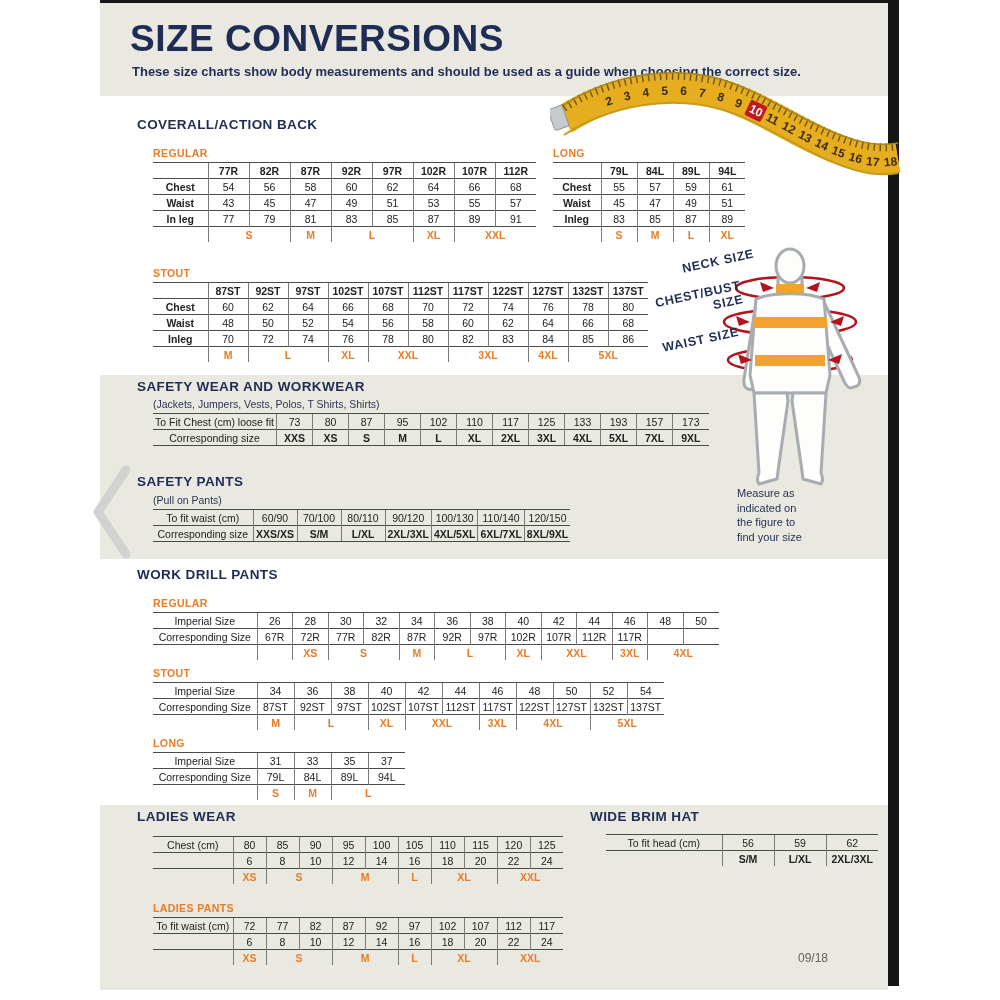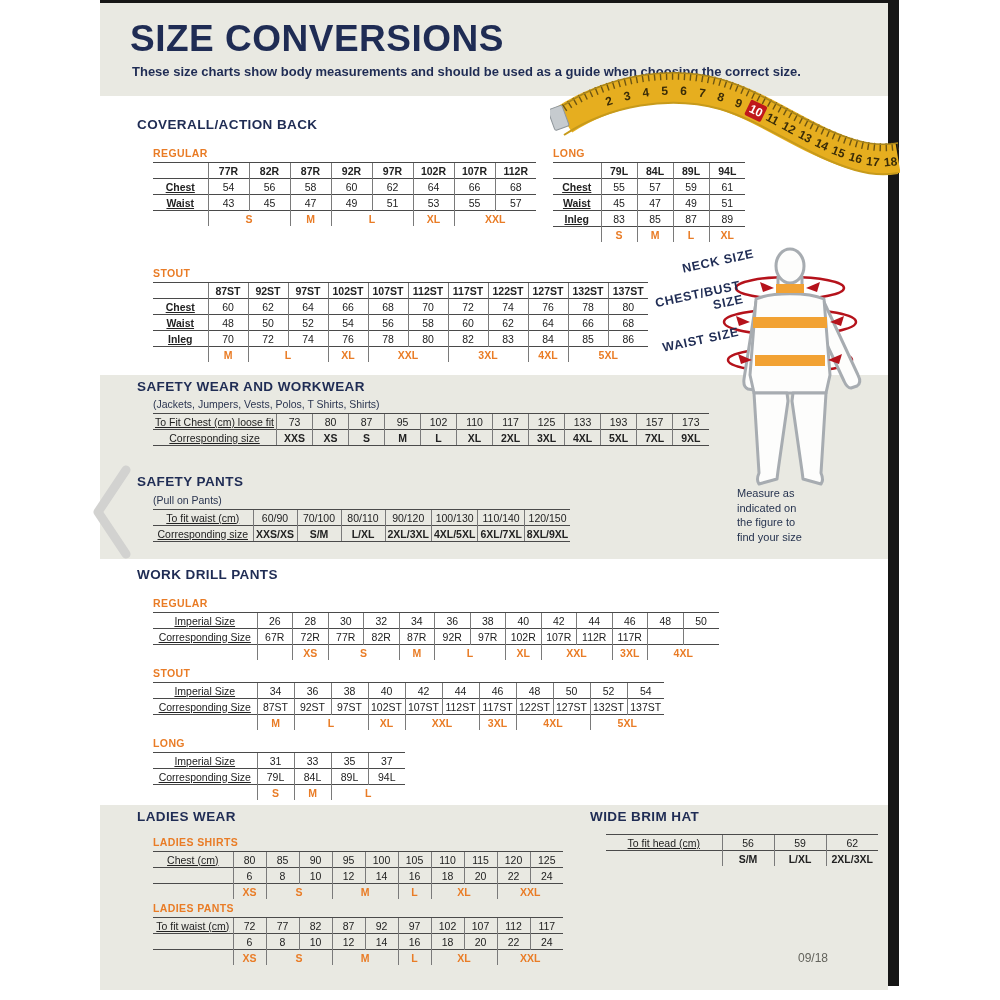--- a/index.html
+++ b/index.html
@@ -16,21 +16,21 @@
          color:#1f2c54;letter-spacing:.5px;}
   .subtitle{position:absolute;left:132px;top:64px;font-size:13px;font-weight:600;color:#1f2c54;}
   .sec-h{position:absolute;font-size:13.5px;font-weight:800;color:#1f2c54;letter-spacing:.4px;}
 
   .tbl-block{position:absolute;margin-left:16px;}
   .tag{color:#e97c26;font-weight:700;font-size:10.5px;letter-spacing:.4px;margin-bottom:3px;}
   .note{color:#2b3550;font-size:10.5px;margin-bottom:3px;}
   table.tbl{border-collapse:collapse;table-layout:fixed;}
   table.tbl td{padding:1px 2px;font-size:10.5px;color:#222;text-align:center;height:13px;
                white-space:nowrap;overflow:hidden;}
-  td.lbl{text-align:left;padding-left:3px;text-decoration:underline;}
+  td.lbl{text-align:left;padding-left:3px;}
   table.boldlbl td.lbl{font-weight:700;}
   tr.vrow td{border-top:1px solid #4a4a4a;}
   tr.vrow.rb td{border-bottom:1px solid #4a4a4a;}
   td.v{border-left:1px solid #7a7a7a;}
   tr.codes td{font-weight:700;}
   td.osz{color:#e97c26;font-weight:700;}
   tr.sizes td{border-top:1px solid #4a4a4a;}
   tr.sizes td.lbl0{border-top:1px solid #4a4a4a;}
   tr.sizes td.size{color:#e97c26;font-weight:700;border-left:1px solid #7a7a7a;}
   tr.sizes td.sgap{border-left:1px solid #7a7a7a;}
@@ -107,20 +107,31 @@
           <td class="lbl">Waist</td>
           <td class="v">43</td>
           <td class="v">45</td>
           <td class="v">47</td>
           <td class="v">49</td>
           <td class="v">51</td>
           <td class="v">53</td>
           <td class="v">55</td>
           <td class="v">57</td>
         </tr>
+        <tr class="vrow">
+          <td class="lbl">In leg</td>
+          <td class="v">77</td>
+          <td class="v">79</td>
+          <td class="v">81</td>
+          <td class="v">83</td>
+          <td class="v">85</td>
+          <td class="v">87</td>
+          <td class="v">89</td>
+          <td class="v">91</td>
+        </tr>
         <tr class="sizes">
           <td class="lbl0"></td>
           <td class="size" colspan="2">S</td>
           <td class="size" colspan="1">M</td>
           <td class="size" colspan="2">L</td>
           <td class="size" colspan="1">XL</td>
           <td class="size" colspan="2">XXL</td>
         </tr>
       </tbody>
     </table>
@@ -504,21 +515,20 @@
         <tr class="sizes">
           <td class="lbl0"></td>
           <td class="size" colspan="1">S</td>
           <td class="size" colspan="1">M</td>
           <td class="size" colspan="2">L</td>
         </tr>
       </tbody>
     </table>
   </div>
 <div id="t-ladies_shirts" class="tbl-block" style="left: 137px; top: 836px;">
-    <div class="tag">LADIES SHIRTS</div>
     <table class="tbl">
       <colgroup>
         <col style="width: 80px;">
         <col style="width: 33px;">
         <col style="width: 33px;">
         <col style="width: 33px;">
         <col style="width: 33px;">
         <col style="width: 33px;">
         <col style="width: 33px;">
         <col style="width: 33px;">

